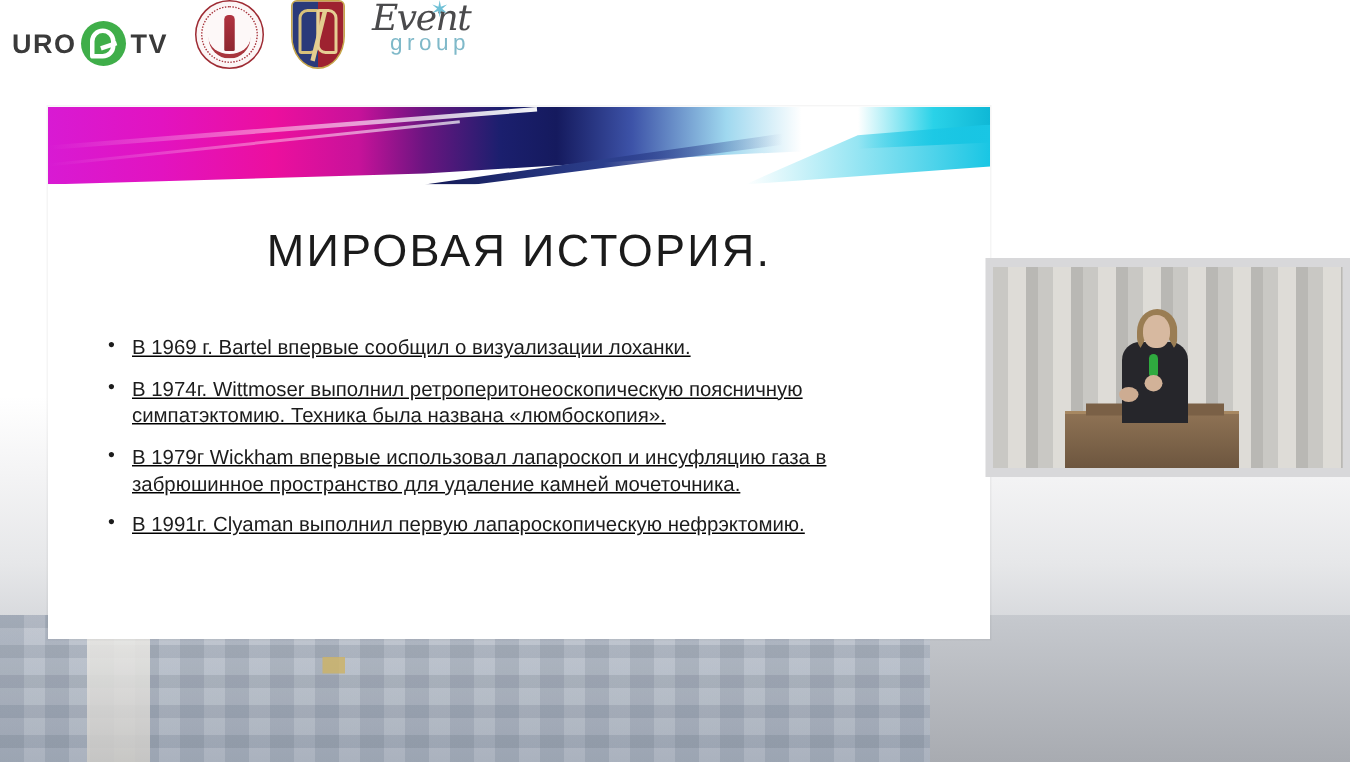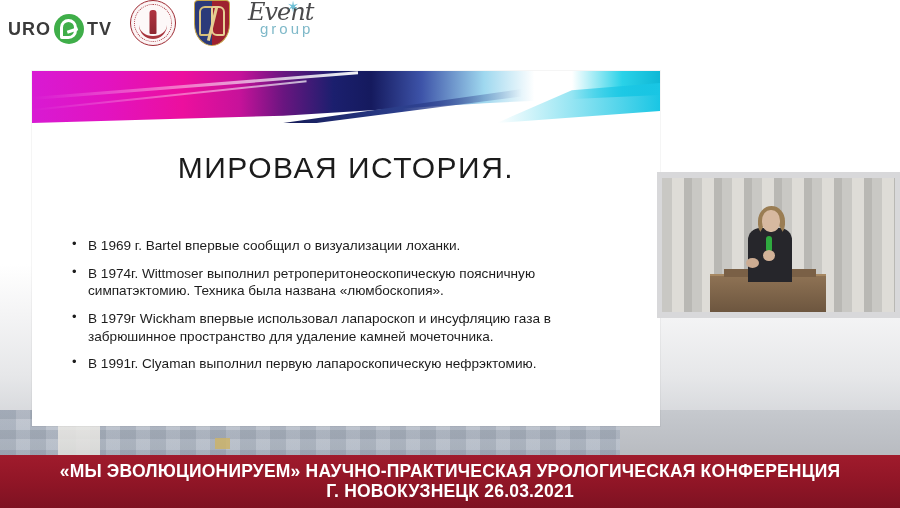--- a/index.html
+++ b/index.html
@@ -288,23 +288,24 @@
     margin: 28px 0 0 0;
     text-align: center;
     font-family: "Liberation Sans", sans-serif;
     font-weight: 400;
     font-size: 30px;
     letter-spacing: 1.5px;
     color: #1b1b1b;
   }
 
   .bullets {
-    margin: 52px 40px 0 40px;
+    margin: 38px 40px 0 40px;
     padding: 0;
     list-style: none;
+    text-decoration: underline;
   }
   .bullets li {
     position: relative;
     padding-left: 16px;
     margin-bottom: 10px;
     font-family: "Liberation Sans", sans-serif;
     font-size: 13.6px;
     line-height: 1.30;
     color: #1c1c1c;
   }
@@ -483,18 +484,14 @@
       <div class="v-podium"></div>
       <div class="v-body"></div>
       <div class="v-hair"></div>
       <div class="v-head"></div>
       <div class="v-mic"></div>
       <div class="v-hand"></div>
       <div class="v-hand2"></div>
     </div>
   </div>
 
-  <div class="banner">
-    <div class="banner-line">«МЫ ЭВОЛЮЦИОНИРУЕМ» НАУЧНО-ПРАКТИЧЕСКАЯ УРОЛОГИЧЕСКАЯ КОНФЕРЕНЦИЯ</div>
-    <div class="banner-line">Г. НОВОКУЗНЕЦК 26.03.2021</div>
-  </div>
 
 </div>
 
 </body></html>

